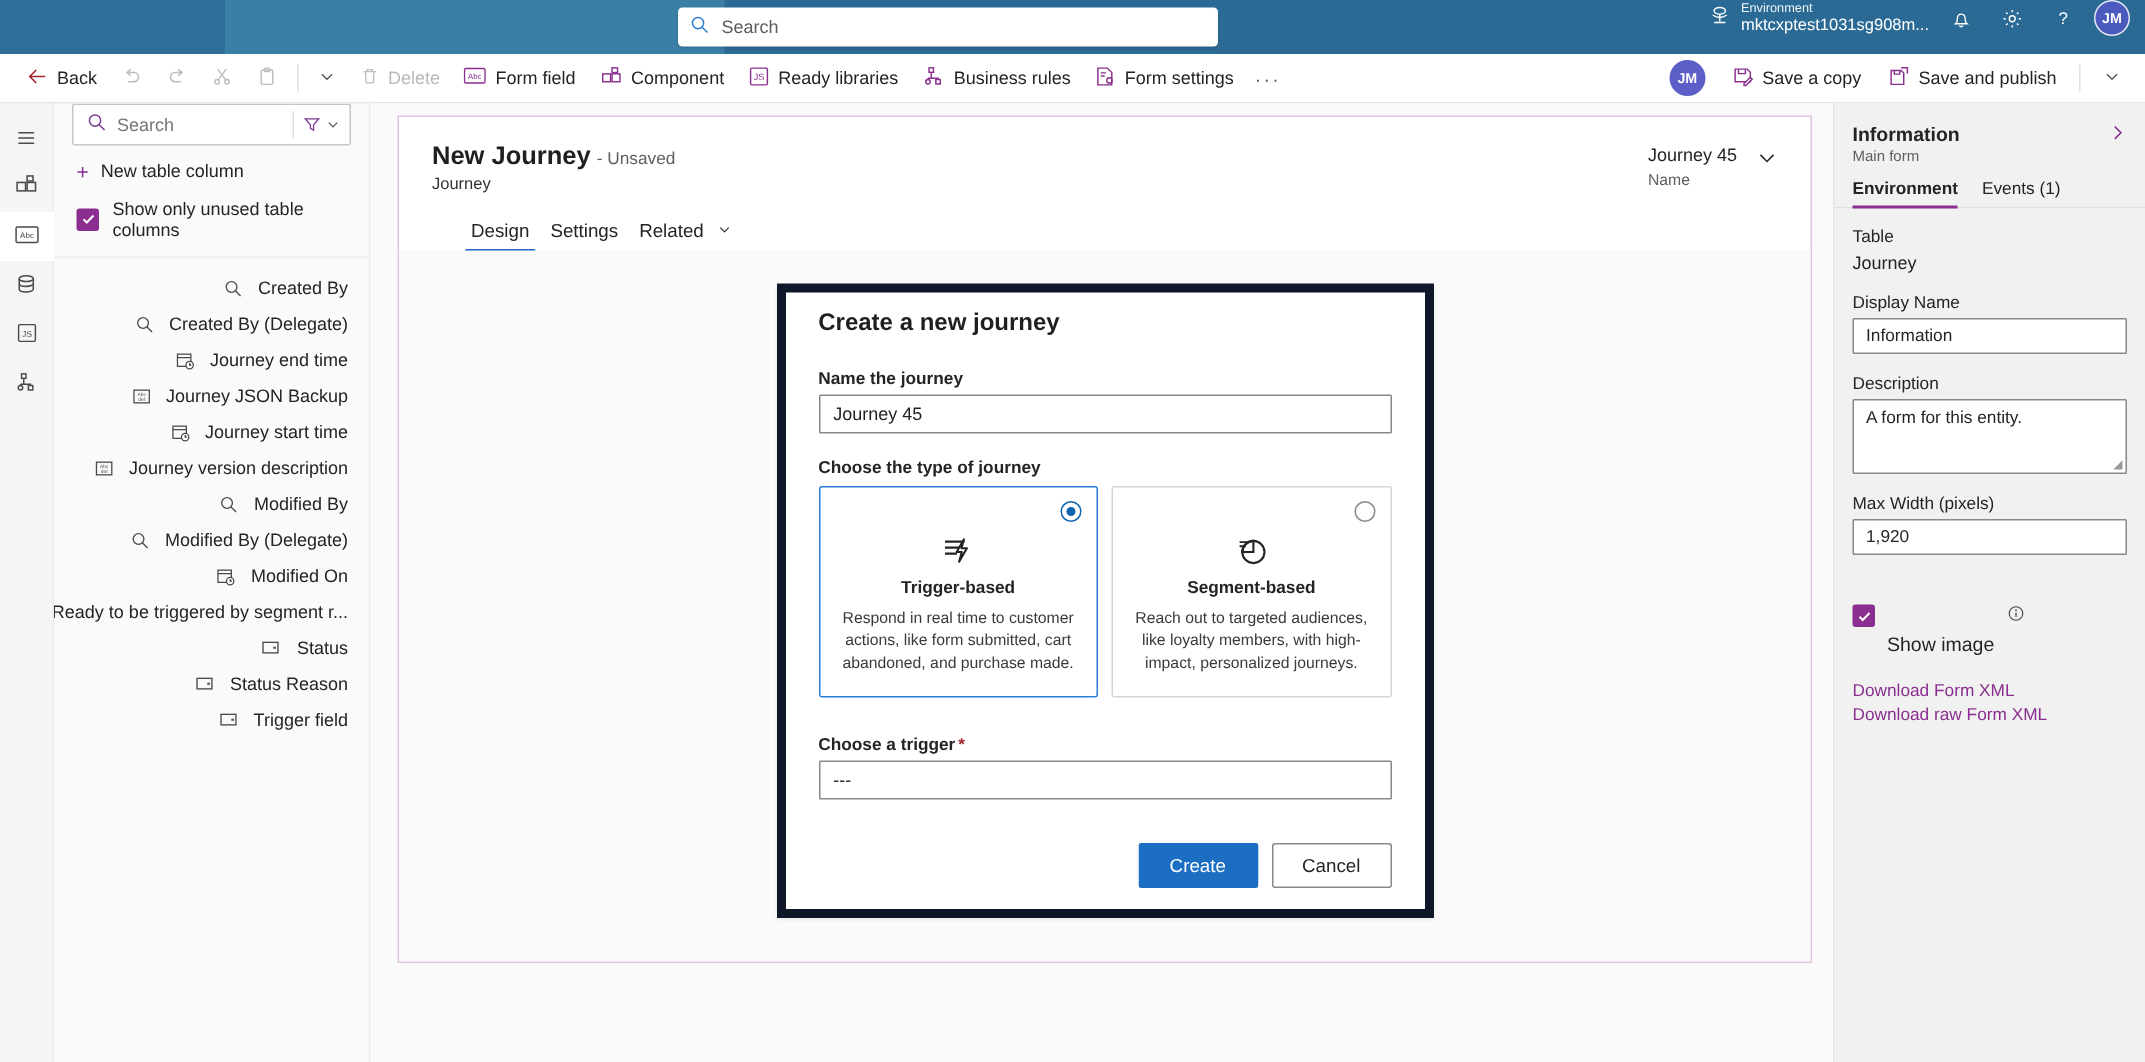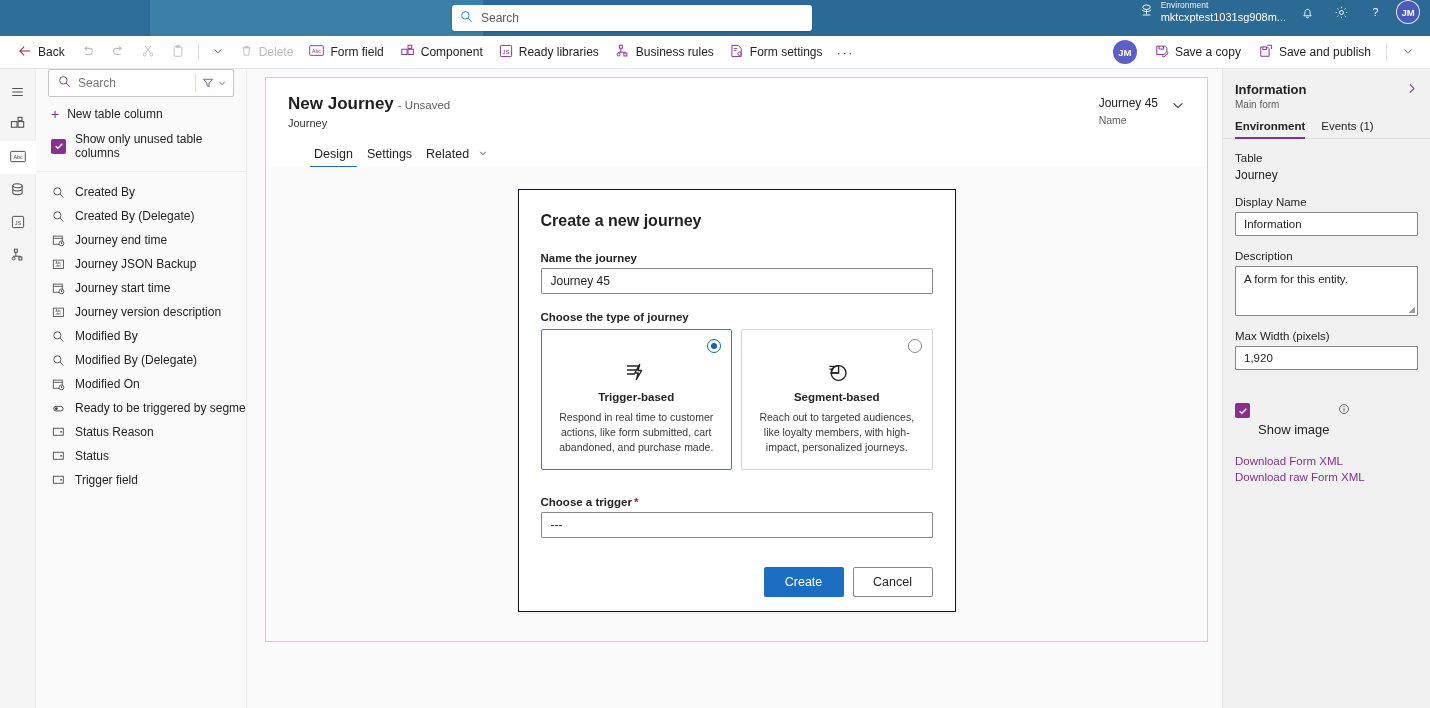--- a/index.html
+++ b/index.html
@@ -145,21 +145,21 @@
     font-size:12px; color:#242424; cursor:pointer; border-bottom:1px solid #ededed;
   }
   .chkbox {
     width:15px; height:15px; background:#8a2f8f; border-radius:2px; flex:0 0 15px;
     display:flex; align-items:center; justify-content:center;
   }
   .chkbox svg { display:block; }
   .collist { padding-top:8px; overflow:hidden; }
   .colrow {
     display:flex; align-items:center; gap:9px; padding:5px 14px 5px 15px;
-    font-size:12px; color:#242424; cursor:pointer; white-space:nowrap;
+    font-size:12px; color:#242424; cursor:pointer; white-space:nowrap;justify-content:flex-end;
   }
   .colrow .ic { width:15px; display:flex; align-items:center; justify-content:center; flex:0 0 15px; color:#4a4a4a;}
 
   
   .canvaswrap {
     flex:1; background:#fafafa; display:flex; flex-direction:column; min-width:0;
     position:relative;
   }
   .canvas-outer { flex:1; padding:8px 14px 0 18px; overflow:hidden; }
   .formcard {
@@ -181,22 +181,22 @@
   .tab.active { font-weight:400; }
   .tab.active:after {
     content:""; position:absolute; left:0; right:0; bottom:0; height:2.5px; background:#2266c2; border-radius:2px;
   }
   .tab .cv { margin-left:5px; font-weight:400; }
   .form-body { background:#fafafa; position:absolute; left:0; right:0; top:89px; bottom:0;
                display:flex; justify-content:center; }
 
   
   .dlg {
-    width:438px; margin-top:22px; background:#fff; border:1px solid #0f172a;
-    box-shadow:0 1px 3px rgba(0,0,0,.07); padding:22px 22px 20px 22px; height:423px;
+    width:438px; margin-top:22px; background:#fff; border:6px solid #0f172a;
+    box-shadow:0 1px 3px rgba(0,0,0,.07); padding:12px 22px 20px 22px; height:423px;
   }
   .dlg-title { font-size:16px; font-weight:600; color:#201f1e; margin-bottom:22px; }
   .fld-label { font-size:11.5px; font-weight:600; color:#242424; margin-bottom:4px; }
   .fld-label .req { color:#a4262c; margin-left:2px; }
   .textinput {
     height:26px; border:1px solid #8a8886; background:#fff; display:flex; align-items:center;
     padding:0 9px; font-size:12px; color:#242424; border-radius:1px;
   }
   .cards { display:flex; gap:9px; margin-top:6px; }
   .card {
@@ -616,30 +616,30 @@
           </span>
           <span>Ready to be triggered by segment r...</span>
         </div>
       <div class="colrow">
           <span class="ic">
             <svg width="14" height="12" viewBox="0 0 16 14">
               <rect x="1.4" y="2.6" width="11.6" height="8.2" fill="none" stroke="#4a4a4a" stroke-width="1.05"></rect>
               <rect x="9.4" y="6" width="2" height="1.6" fill="#4a4a4a"></rect>
             </svg>
           </span>
-          <span>Status Reason</span>
+          <span>Status</span>
         </div>
       <div class="colrow">
           <span class="ic">
             <svg width="14" height="12" viewBox="0 0 16 14">
               <rect x="1.4" y="2.6" width="11.6" height="8.2" fill="none" stroke="#4a4a4a" stroke-width="1.05"></rect>
               <rect x="9.4" y="6" width="2" height="1.6" fill="#4a4a4a"></rect>
             </svg>
           </span>
-          <span>Status</span>
+          <span>Status Reason</span>
         </div>
       <div class="colrow">
           <span class="ic">
             <svg width="14" height="12" viewBox="0 0 16 14">
               <rect x="1.4" y="2.6" width="11.6" height="8.2" fill="none" stroke="#4a4a4a" stroke-width="1.05"></rect>
               <rect x="9.4" y="6" width="2" height="1.6" fill="#4a4a4a"></rect>
             </svg>
           </span>
           <span>Trigger field</span>
         </div>

